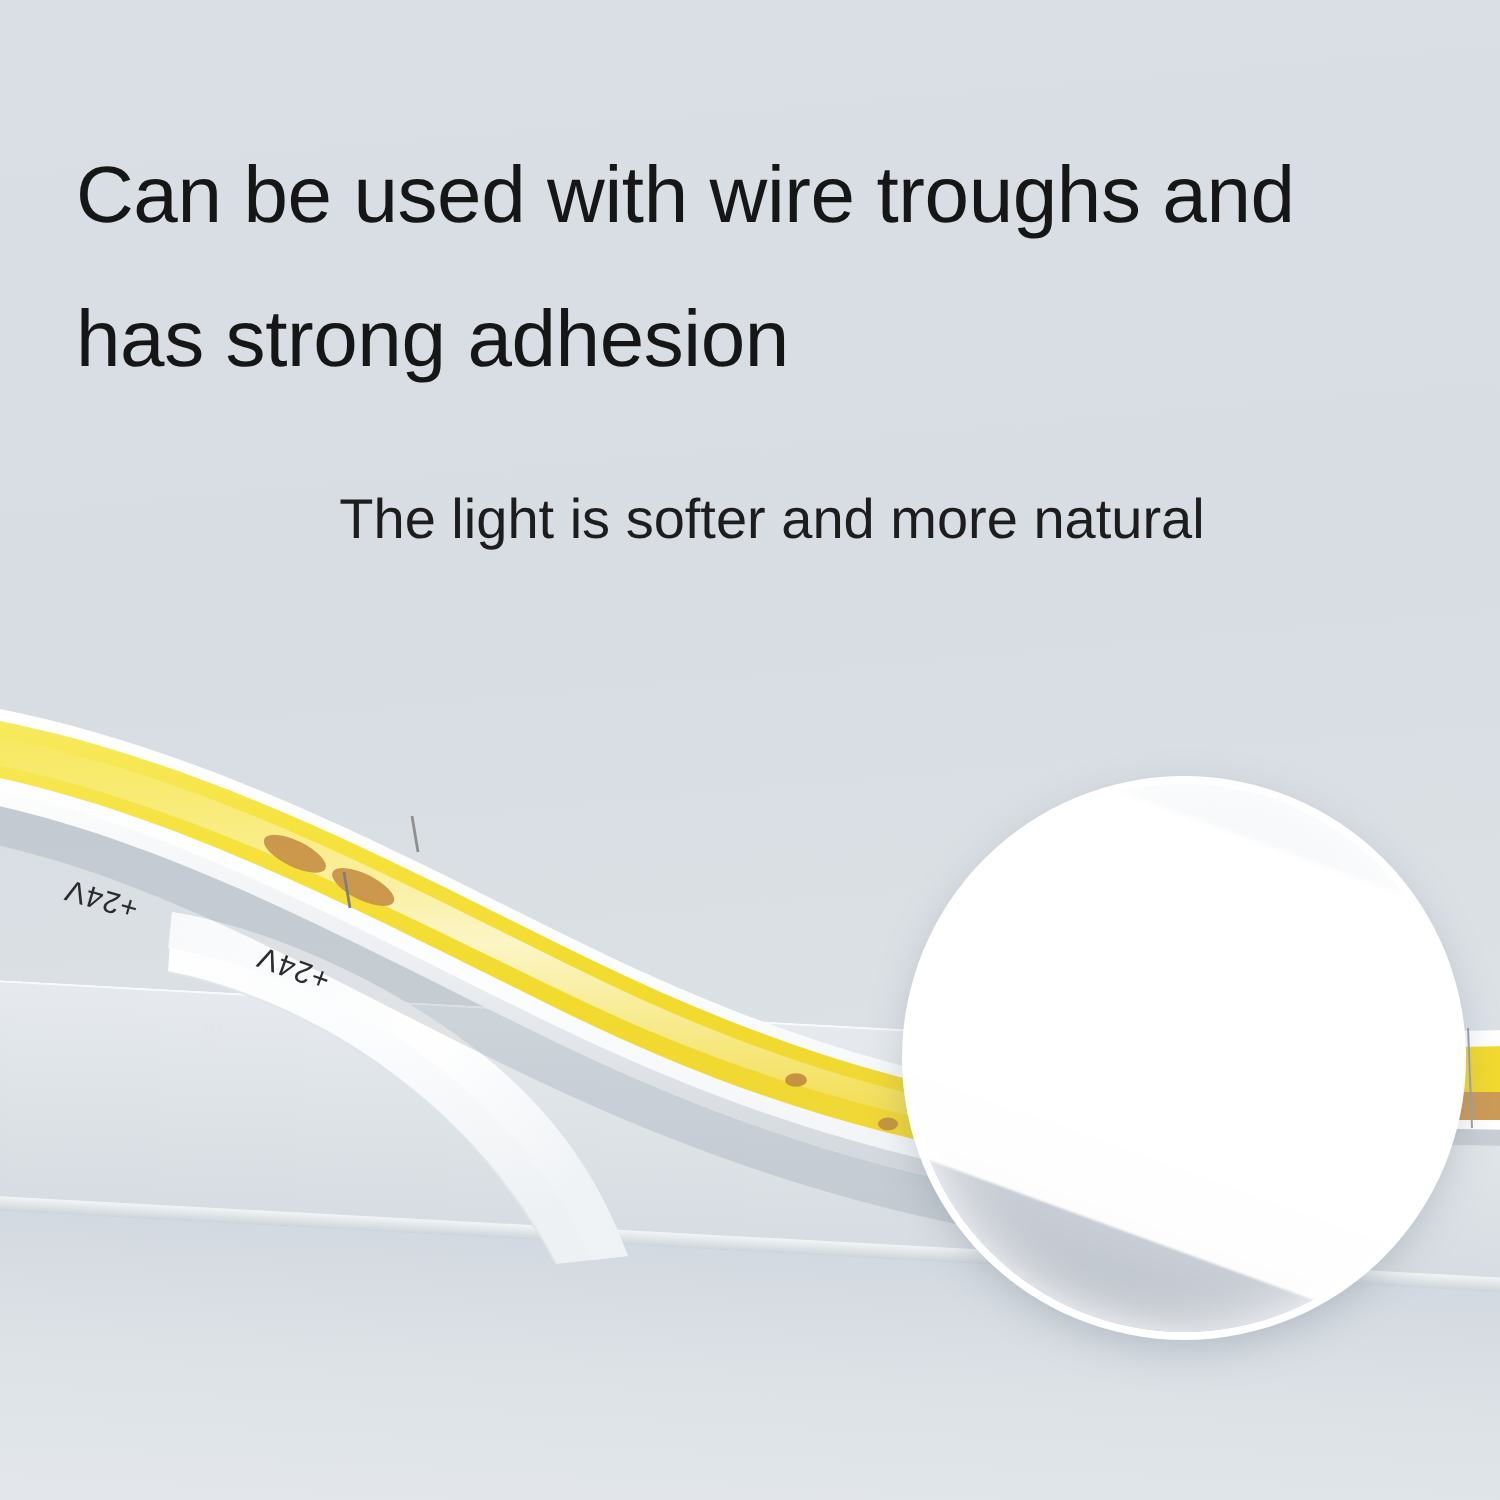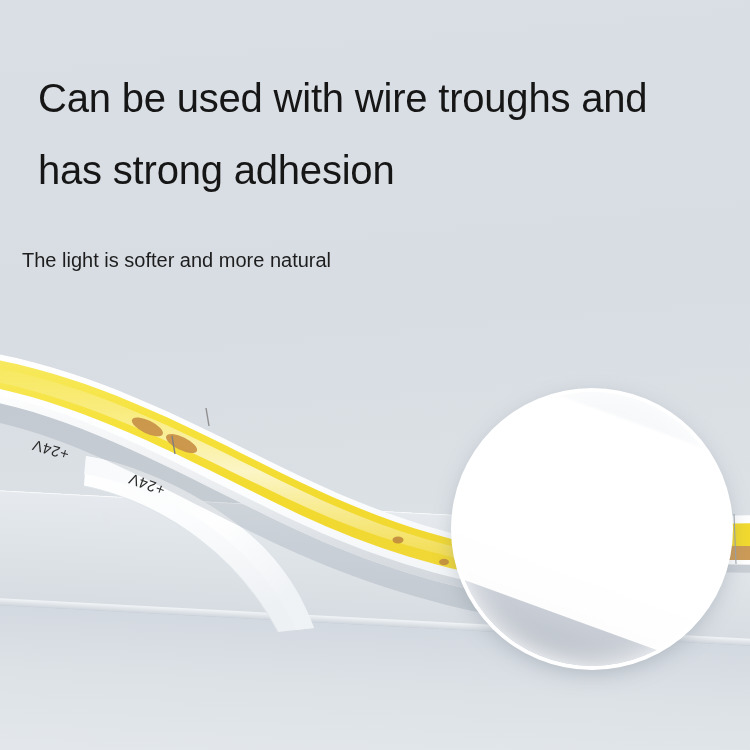--- a/index.html
+++ b/index.html
@@ -12,22 +12,22 @@
     background:linear-gradient(175deg,#dadfe5 0%,#d8dde3 42%,#dce1e6 70%,#e3e7eb 100%);}
 
   
   .copy{position:absolute;left:0;top:0;width:750px;z-index:40;}
   .headline{
     position:absolute;left:38px;top:62px;width:700px;
     font-size:40px;line-height:72px;letter-spacing:-0.2px;
     color:#161616;font-weight:400;white-space:pre-line;
   }
   .subtitle{
-    position:absolute;left:0;top:240px;width:750px;text-align:left;
-    font-size:20px;line-height:40px;color:#1d1d1d;font-weight:400;
+    position:absolute;left:0;top:240px;width:750px;text-align:center;
+    font-size:28px;line-height:40px;color:#1d1d1d;font-weight:400;
     padding-left:22px;box-sizing:border-box;
   }
 
   
   .scene{position:absolute;left:0;top:300px;width:750px;height:450px;overflow:hidden;}
 
   
   .channel-top{
     position:absolute;left:-40px;top:188px;width:840px;height:120px;
     background:linear-gradient(180deg,#e6eaee 0%,#dfe4e9 40%,#d6dbe1 100%);

